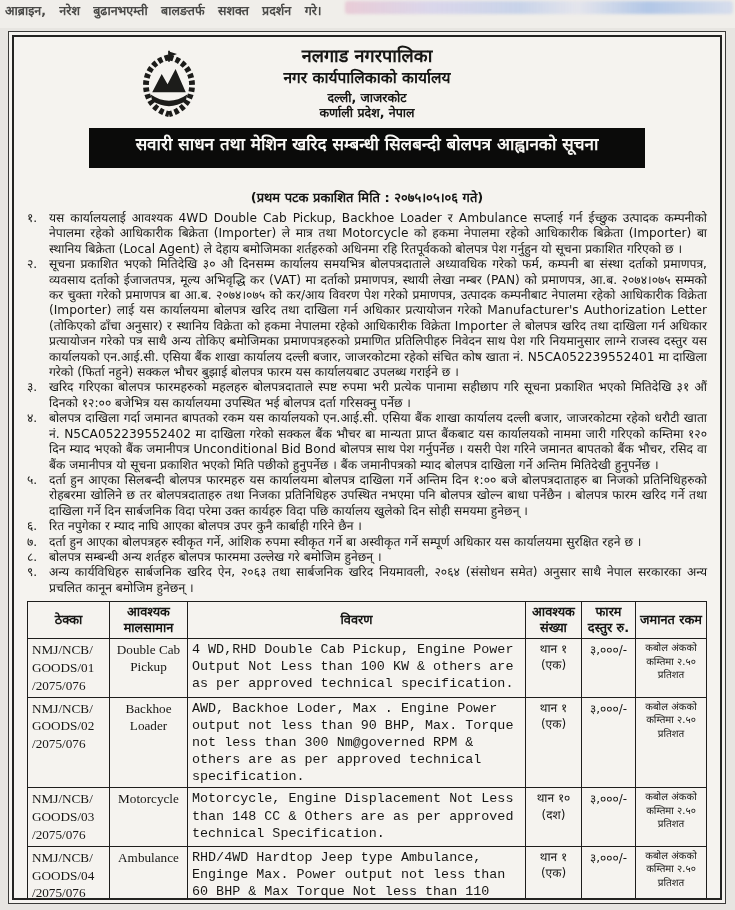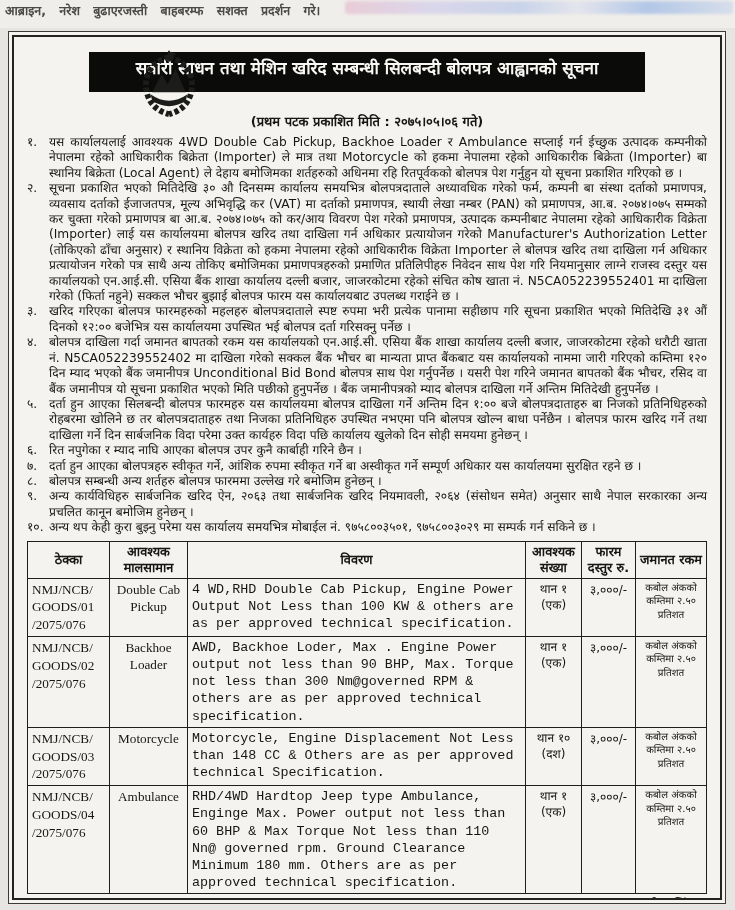--- a/index.html
+++ b/index.html
@@ -55,36 +55,42 @@
   .cell-qty{text-align:center;font-size:12px;line-height:1.35;}
   .cell-qty span{display:block;}
   .cell-fee{text-align:center;font-size:12px;}
   .cell-sec{text-align:center;font-size:10px;line-height:1.35;padding:2px 2px;}
   .sig{margin-top:3px;padding-right:14px;text-align:right;font-weight:bold;font-size:13px;line-height:1.3;}
 </style>
 </head>
 <body>
 
 <div class="strip">
-  <div class="strip-text">आब्राइन,  नरेश  बुढाएरजस्ती  बाहबरम्फ सशक्त प्रदर्शन गरे।</div>
+  <div class="strip-text">आब्राइन,  नरेश  बुढानभएम्ती  बालङतर्फ सशक्त प्रदर्शन गरे।</div>
   <div class="photo-frag"></div>
 </div>
 
 <div class="doc">
   <div class="doc-inner">
 
     <svg class="emblem" viewBox="0 0 100 96" aria-hidden="true">
       <path d="M50 10 C 25 15 14 38 20 60 C 24 74 34 84 50 88" fill="none" stroke="#1c1c1a" stroke-width="8" stroke-dasharray="6 3.5"></path>
       <path d="M50 10 C 75 15 86 38 80 60 C 76 74 66 84 50 88" fill="none" stroke="#1c1c1a" stroke-width="8" stroke-dasharray="6 3.5"></path>
       <path d="M50 1 L50 16" stroke="#1c1c1a" stroke-width="2.4"></path>
       <path d="M50 2 L61 5.5 L50 10 Z" fill="#1c1c1a"></path>
       <path d="M27 58 L40 33 L48 47 L59 26 L73 58 Z" fill="#1c1c1a"></path>
       <path d="M25 61 Q50 78 75 61 L73 70 Q50 84 27 70 Z" fill="#1c1c1a"></path>
     </svg>
 
+    <div class="hdr">
+      <div class="hdr-l1">नलगाड नगरपालिका</div>
+      <div class="hdr-l2">नगर कार्यपालिकाको कार्यालय</div>
+      <div class="hdr-l3">दल्ली, जाजरकोट</div>
+      <div class="hdr-l4">कर्णाली प्रदेश, नेपाल</div>
+    </div>
 
     <div class="titlebar">सवारी साधन तथा मेशिन खरिद सम्बन्धी सिलबन्दी बोलपत्र आह्वानको सूचना</div>
     <div class="pubdate">(प्रथम पटक प्रकाशित मिति : २०७५।०५।०६ गते)</div>
 
     <div class="clauses">
       <div class="clause">
           <span class="num">१.</span>
           <span class="txt">यस कार्यालयलाई आवश्यक 4WD Double Cab Pickup, Backhoe Loader र Ambulance सप्लाई गर्न ईच्छुक उत्पादक कम्पनीको नेपालमा रहेको आधिकारीक बिक्रेता (Importer) ले मात्र तथा Motorcycle को हकमा नेपालमा रहेको आधिकारीक बिक्रेता (Importer) बा स्थानिय बिक्रेता (Local Agent) ले देहाय बमोजिमका शर्तहरुको अधिनमा रहि रितपूर्वकको बोलपत्र पेश गर्नुहुन यो सूचना प्रकाशित गरिएको छ ।</span>
         </div>
       <div class="clause">
@@ -111,24 +117,20 @@
           <span class="num">७.</span>
           <span class="txt">दर्ता हुन आएका बोलपत्रहरु स्वीकृत गर्ने, आंशिक रुपमा स्वीकृत गर्ने बा अस्वीकृत गर्ने सम्पूर्ण अधिकार यस कार्यालयमा सुरक्षित रहने छ ।</span>
         </div>
       <div class="clause">
           <span class="num">८.</span>
           <span class="txt">बोलपत्र सम्बन्धी अन्य शर्तहरु बोलपत्र फारममा उल्लेख गरे बमोजिम हुनेछन् ।</span>
         </div>
       <div class="clause">
           <span class="num">९.</span>
           <span class="txt">अन्य कार्यविधिहरु सार्बजनिक खरिद ऐन, २०६३ तथा सार्बजनिक खरिद नियमावली, २०६४ (संसोधन समेत) अनुसार साथै नेपाल सरकारका अन्य प्रचलित कानून बमोजिम हुनेछन् ।</span>
-        </div>
-      <div class="clause">
-          <span class="num">१०.</span>
-          <span class="txt">अन्य थप केही कुरा बुझ्नु परेमा यस कार्यालय समयभित्र मोबाईल नं. ९७५८००३५०१, ९७५८००३०२९ मा सम्पर्क गर्न सकिने छ ।</span>
         </div>
     </div>
 
     <table class="items">
       <colgroup>
         <col style="width:82px">
           <col style="width:78px">
           <col style="width:338px">
         <col style="width:56px">
           <col style="width:54px">

